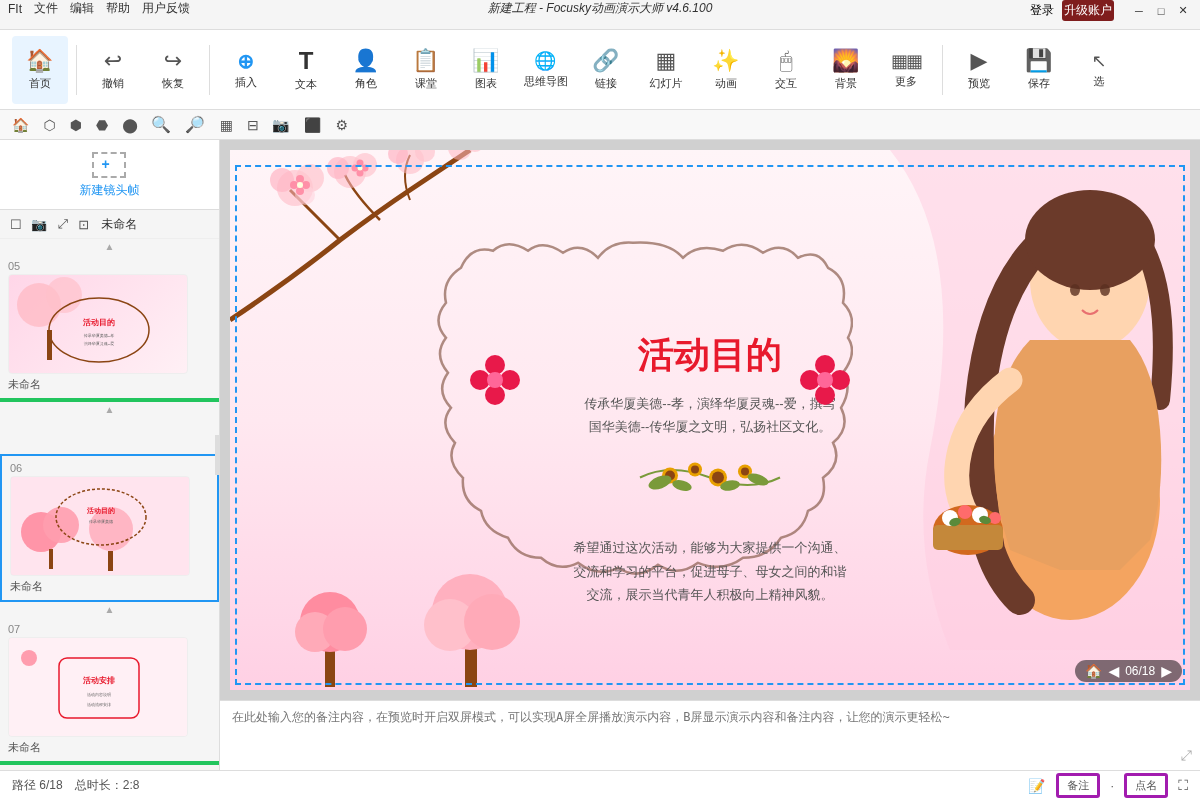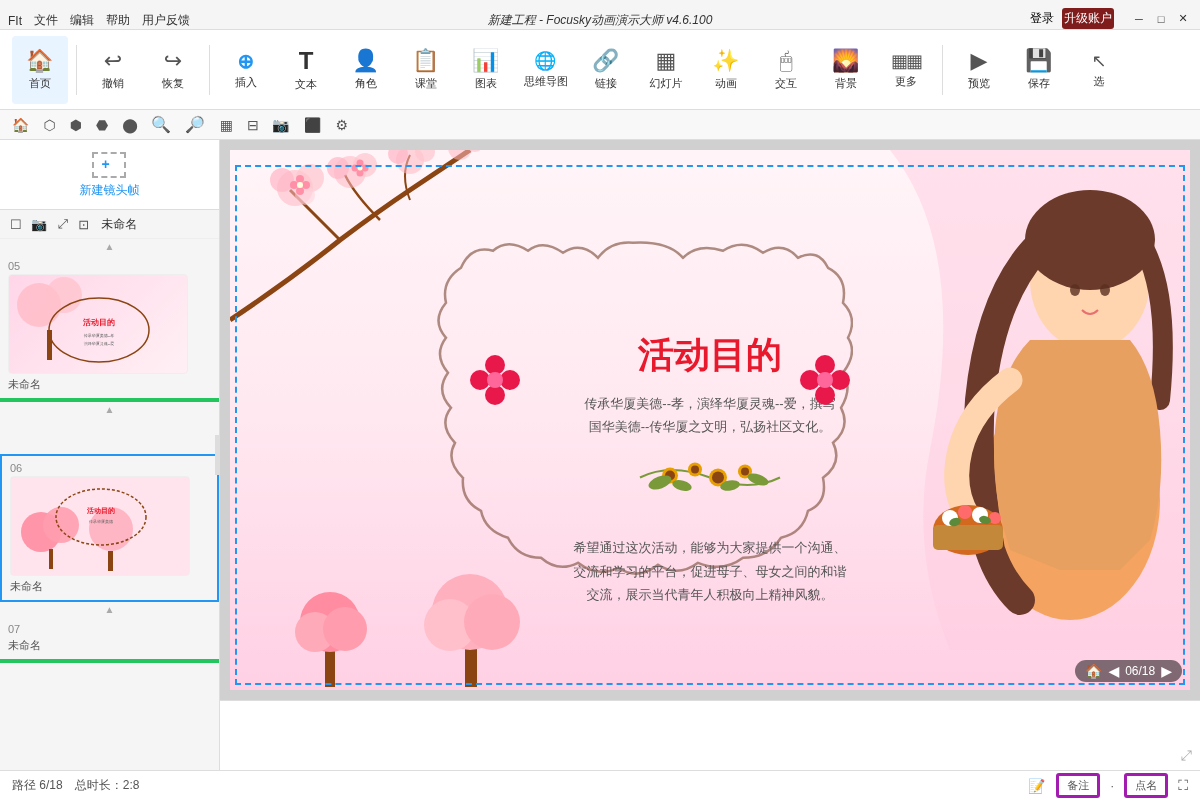--- a/index.html
+++ b/index.html
@@ -4,21 +4,21 @@
   <style>
     * { box-sizing: border-box; margin: 0; padding: 0; }
     body { font-family: 'Microsoft YaHei', Arial, sans-serif; background: #f0f0f0; width: 1200px; height: 800px; overflow: hidden; font-size: 12px; }
 
     
     #titlebar {
       height: 30px;
       background: #f5f5f5;
       border-bottom: 1px solid #ddd;
       display: flex;
-      align-items: flex-end;
+      align-items: flex-start;
       justify-content: space-between;
       padding: 0 8px;
       user-select: none;
     }
     #titlebar .left-menu { display: flex; gap: 12px; align-items: center; }
     #titlebar .left-menu span { font-size: 12px; color: #333; cursor: pointer; }
     #titlebar .title { font-size: 12px; color: #333; position: absolute; left: 50%; transform: translateX(-50%); font-style: italic; }
     #titlebar .right-btns { display: flex; align-items: center; gap: 8px; }
     #titlebar .login-btn { font-size: 12px; color: #000000; cursor: pointer; }
     #titlebar .upgrade-btn { background: #7f1d1d; color: white; border: none; border-radius: 3px; padding: 2px 2px; font-size: 12px; cursor: pointer; }
@@ -515,20 +515,31 @@
           <text x="90" y="46" text-anchor="middle" font-size="4" fill="#666">传承华厦美德</text>
         </svg>
       </div>
       <div class="slide-label">未命名</div>
     </div>
 
     <div class="slide-resize">▲</div>
 
     <div class="slide-item">
       <div class="slide-num">07</div>
+      <div class="slide-thumb slide-thumb-07">
+        <svg width="180" height="100" viewBox="0 0 180 100">
+          <rect width="180" height="100" fill="#fff0f5"></rect>
+          <circle cx="20" cy="20" r="8" fill="#ff9dae"></circle>
+
+          <rect x="50" y="20" width="80" height="60" rx="8" fill="none" stroke="#e8192c" stroke-width="1.5"></rect>
+          <text x="90" y="45" text-anchor="middle" font-size="8" fill="#e8192c" font-weight="bold">活动安排</text>
+          <text x="90" y="58" text-anchor="middle" font-size="4" fill="#666">活动内容说明</text>
+          <text x="90" y="68" text-anchor="middle" font-size="4" fill="#666">活动流程安排</text>
+        </svg>
+      </div>
       <div class="slide-label">未命名</div>
     </div>
 
     <div class="collapse-btn">◀</div>
   </div>
 
   <div id="canvas-area">
     <div id="canvas">
       <div class="canvas-content">
         <div class="slide-bg">
@@ -699,20 +710,21 @@
             <span class="page-nav">🏠</span>
             <span class="page-nav">◀</span>
             <span>06/18</span>
             <span class="page-nav">▶</span>
           </div>
         </div>
       </div>
     </div>
 
     <div id="notes-area">
+      <textarea placeholder="在此处输入您的备注内容，在预览时开启双屏模式，可以实现A屏全屏播放演示内容，B屏显示演示内容和备注内容，让您的演示更轻松~" style=""></textarea>
       <span class="notes-expand">⤢</span>
     </div>
   </div>
 </div>
 
 <div id="statusbar">
   <div class="status-left">
     <span>路径 6/18</span>
     <span>总时长：2:8</span>
   </div>

